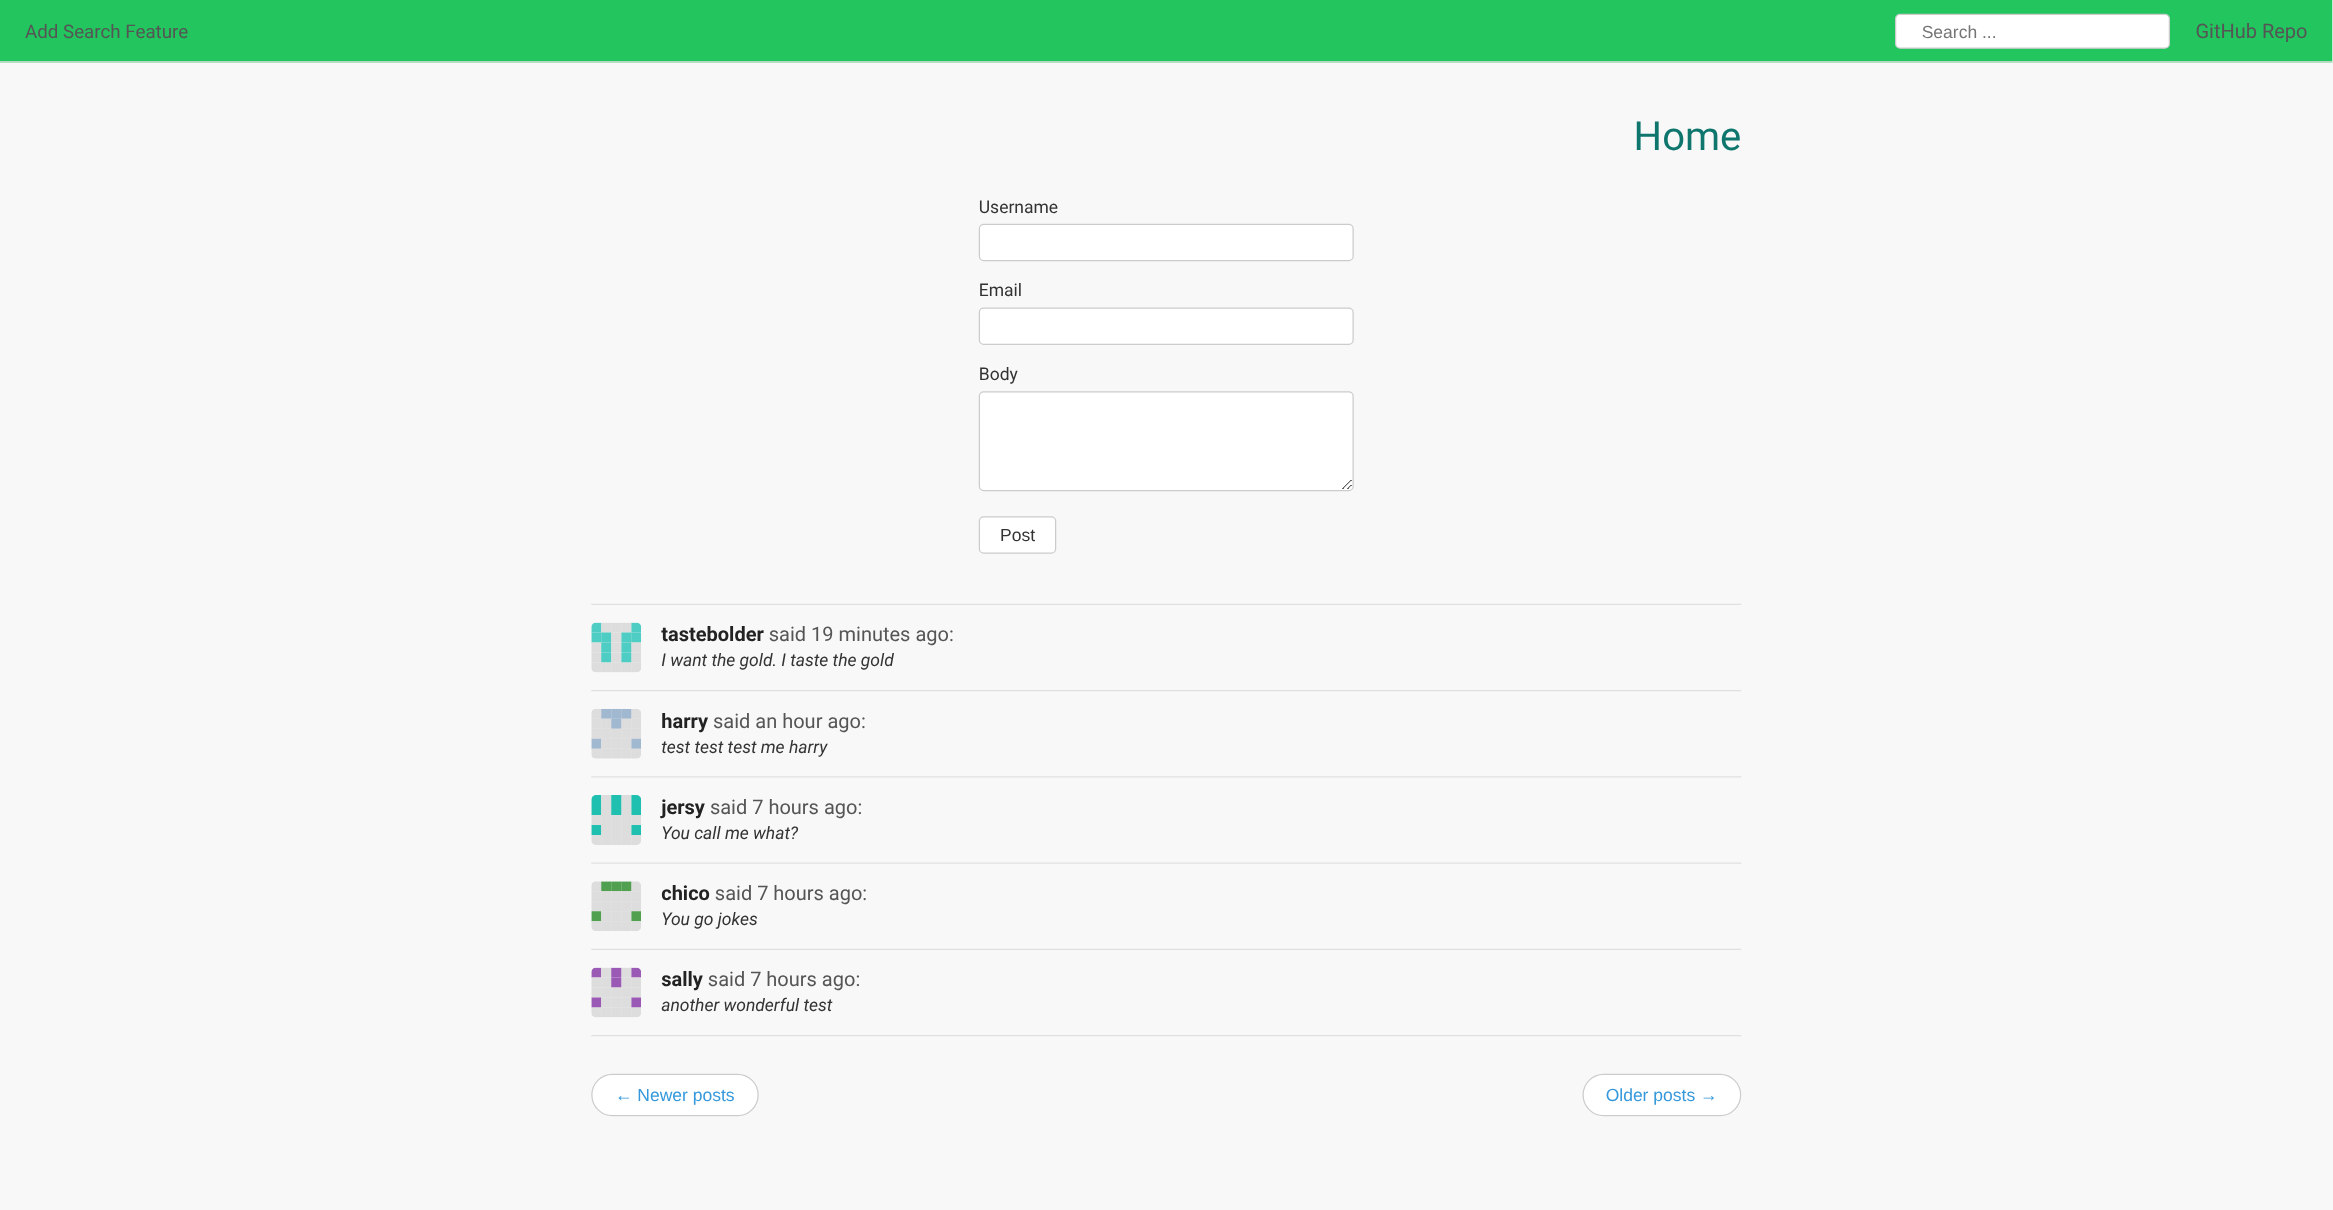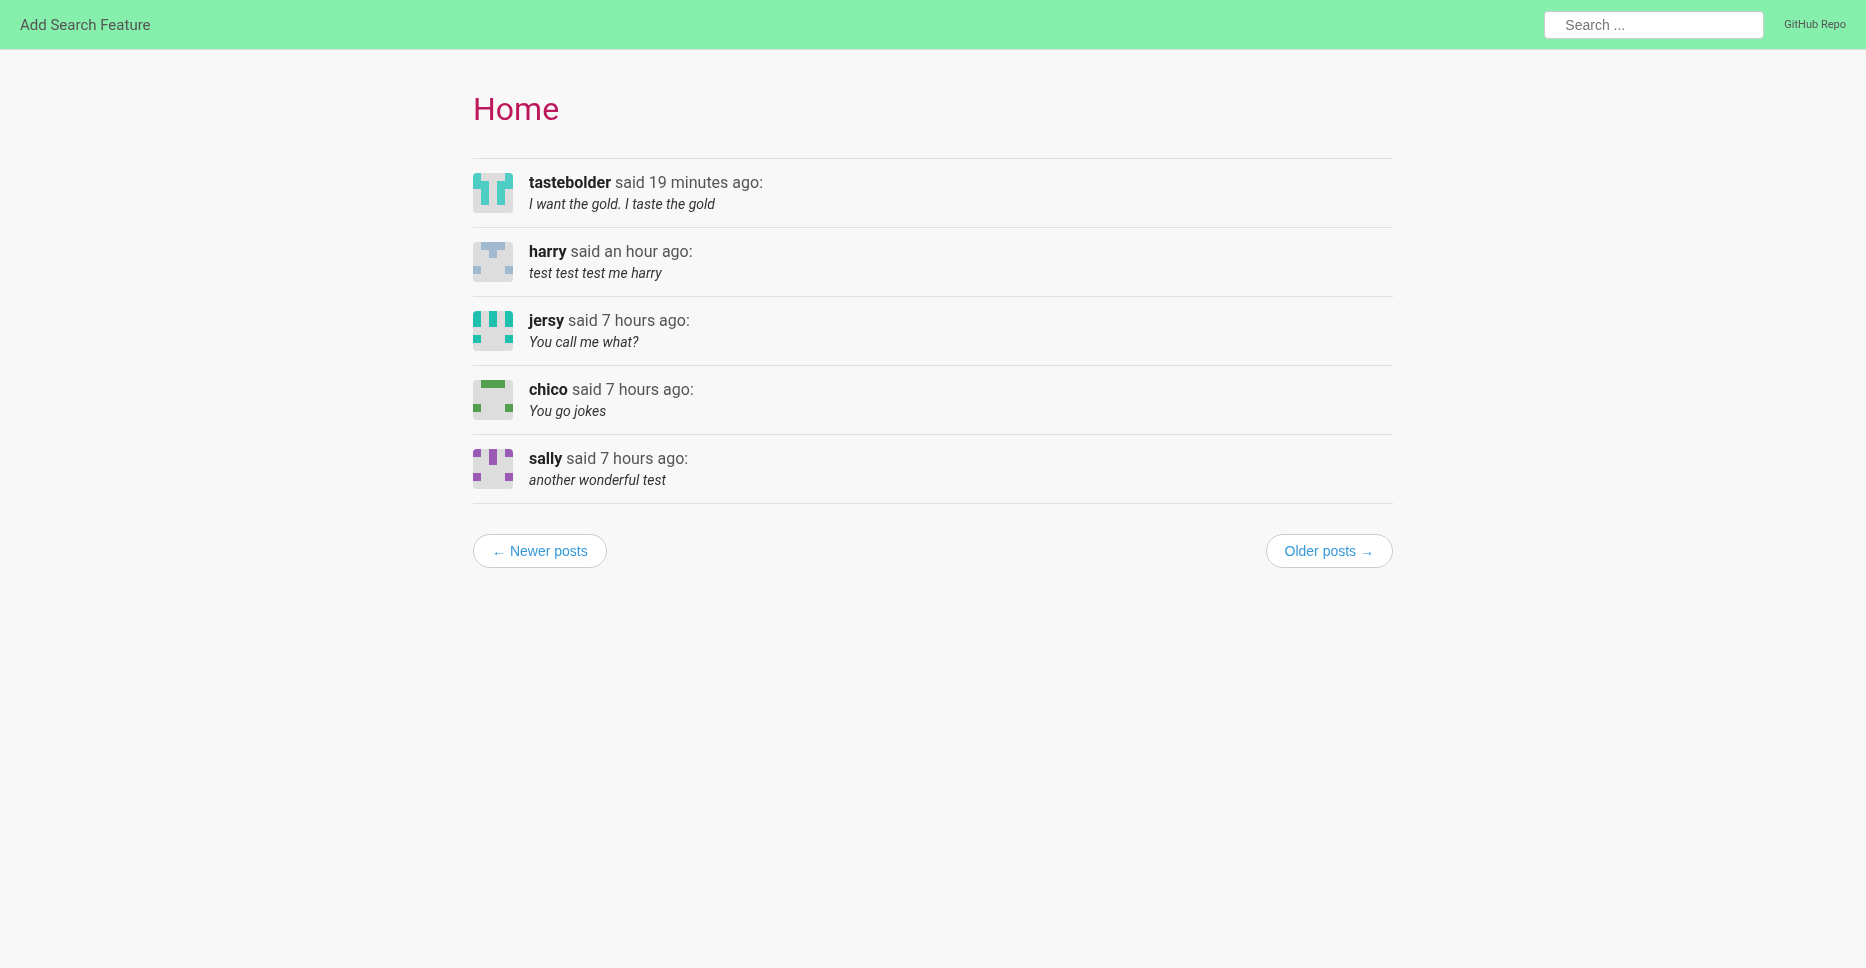--- a/index.html
+++ b/index.html
@@ -10,21 +10,21 @@
 
     body {
       font-family: -apple-system, BlinkMacSystemFont, "Segoe UI", Roboto, Helvetica, Arial, sans-serif;
       font-size: 14px;
       background: #f8f8f8;
       color: #333;
     }
 
     
     nav {
-      background: #86efac;
+      background: #22c55e;
       border-bottom: 1px solid #e0e0e0;
       display: flex;
       align-items: center;
       justify-content: space-between;
       padding: 0 20px;
       height: 50px;
     }
 
     .nav-brand {
       font-size: 15px;
@@ -41,38 +41,38 @@
       padding: 5px 20px;
       border: 1px solid #ccc;
       border-radius: 4px;
       width: 220px;
       font-size: 14px;
       color: #888;
       background: #fff;
     }
 
     .nav-link {
-      font-size: 11px;
+      font-size: 16px;
       color: #555;
       text-decoration: none;
       cursor: pointer;
     }
 
     
     main {
       max-width: 960px;
       margin: 0 auto;
       padding: 40px 20px;
     }
 
     h1 {
-      text-align: left;
+      text-align: right;
       font-size: 32px;
       font-weight: 400;
-      color: #be185d;
+      color: #0f766e;
       margin-bottom: 30px;
     }
 
     
     .form-container {
       max-width: 300px;
       margin: 0 auto 40px auto;
     }
 
     .form-group {
@@ -186,20 +186,35 @@
   <span class="nav-brand">Add Search Feature</span>
   <div class="nav-right">
     <input class="nav-search" type="text" placeholder="Search ..." style="">
     <a class="nav-link">GitHub Repo</a>
   </div>
 </nav>
 
 <main>
   <h1>Home</h1>
 
+  <div class="form-container">
+    <div class="form-group">
+      <label>Username</label>
+      <input type="text" placeholder="" style="">
+    </div>
+    <div class="form-group">
+      <label>Email</label>
+      <input type="email" placeholder="" style="">
+    </div>
+    <div class="form-group">
+      <label>Body</label>
+      <textarea style=""></textarea>
+    </div>
+    <button class="post-button">Post</button>
+  </div>
 
   <div class="posts-list" id="posts-container">
   <div class="post-item">
         <div class="avatar"><svg xmlns="http://www.w3.org/2000/svg" width="40" height="40" viewBox="0 0 40 40">
       <rect width="40" height="40" fill="#eee"></rect>
       <rect x="0" y="0" width="8" height="8" fill="#4ecdc4"></rect>
             <rect x="32" y="0" width="8" height="8" fill="#4ecdc4"></rect>
             <rect x="8" y="0" width="8" height="8" fill="#ddd"></rect>
             <rect x="24" y="0" width="8" height="8" fill="#ddd"></rect>
             <rect x="16" y="0" width="8" height="8" fill="#ddd"></rect>

